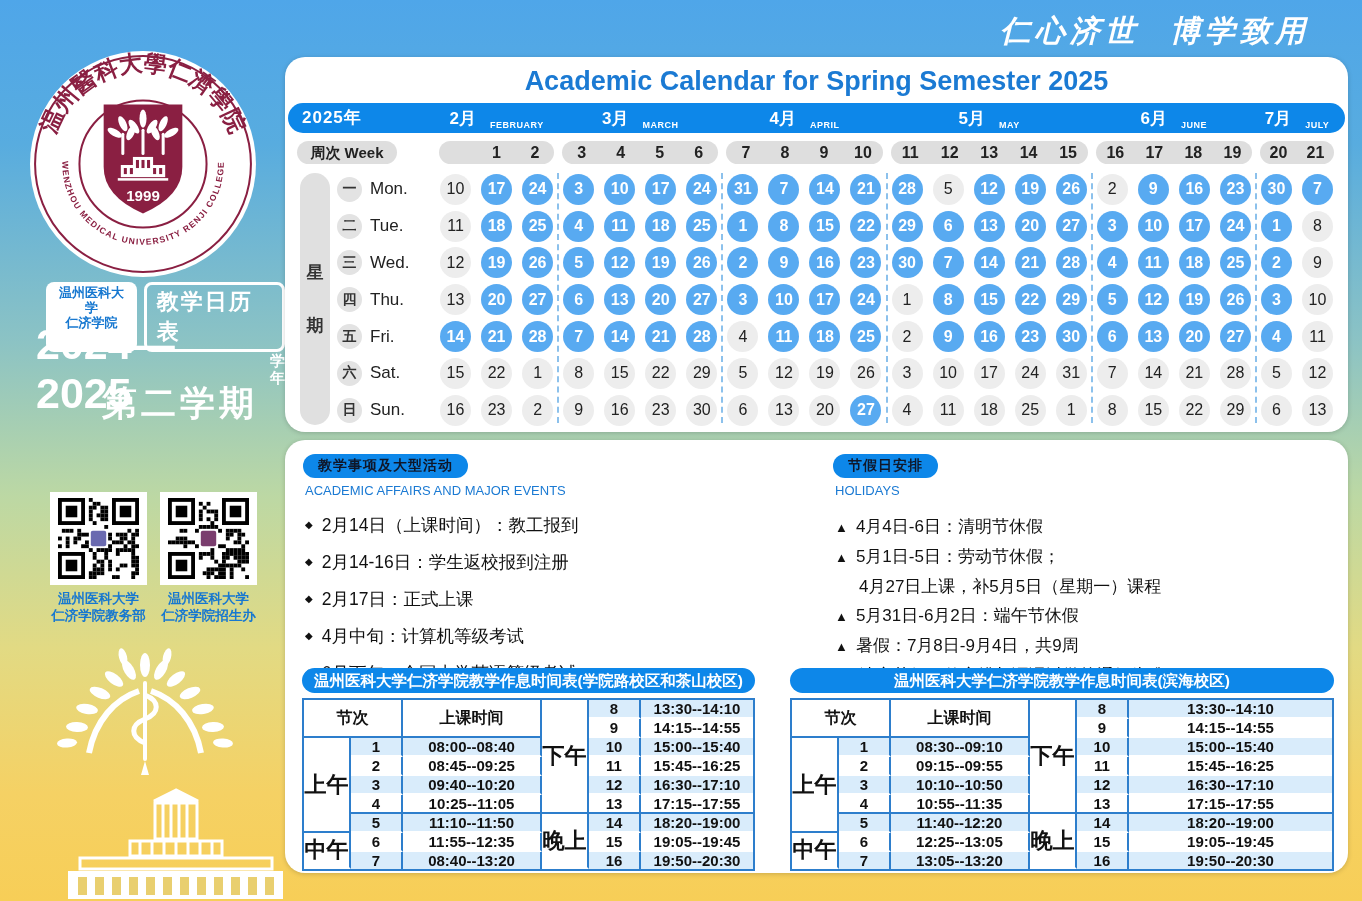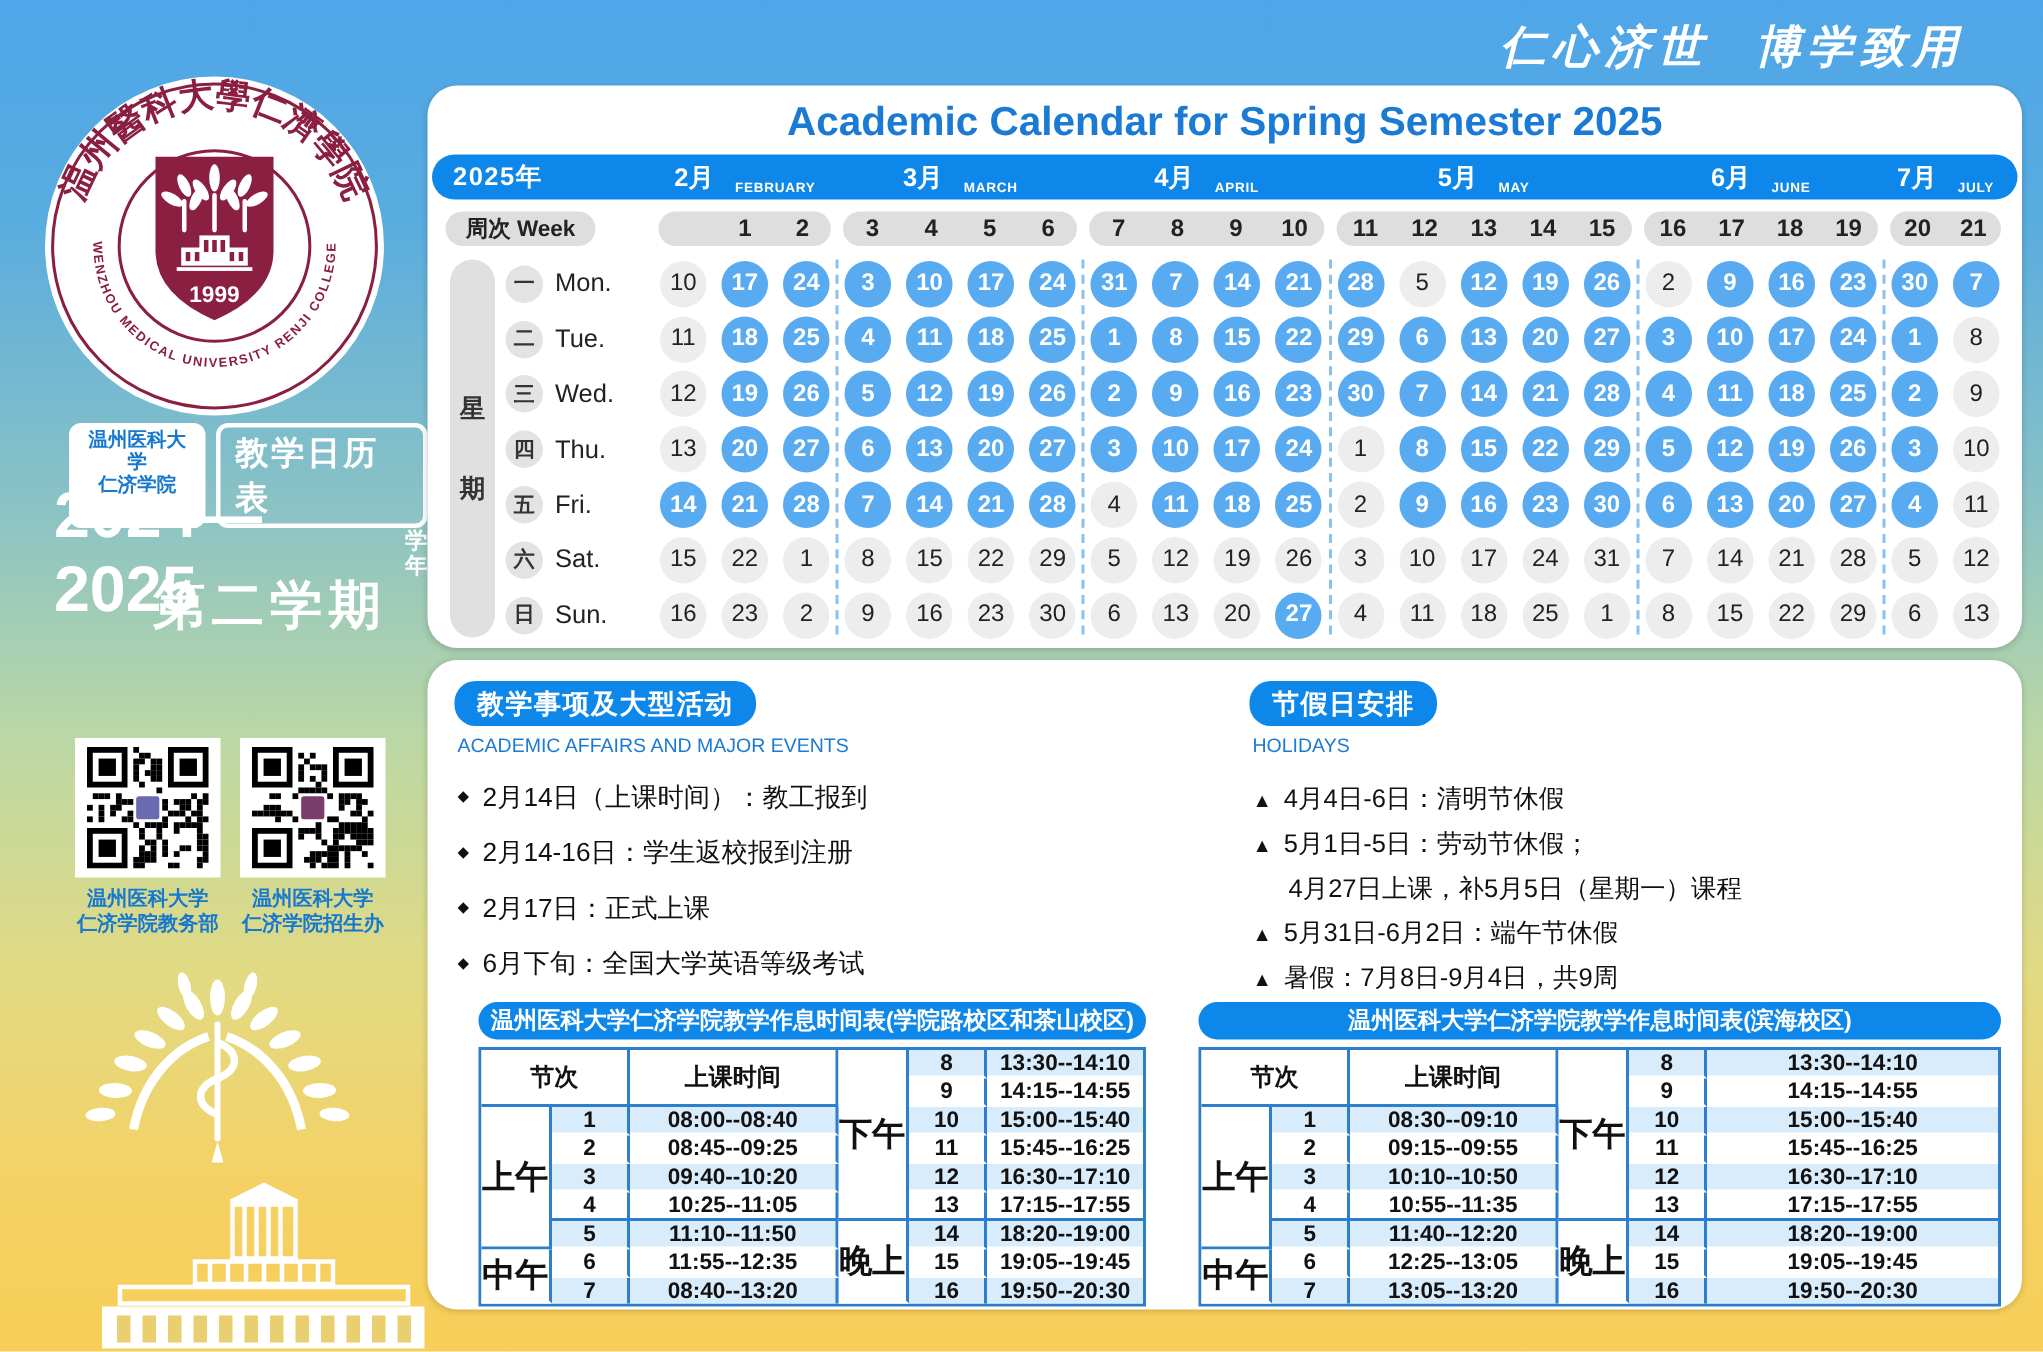--- a/index.html
+++ b/index.html
@@ -56,30 +56,30 @@
   .week-pill span{flex:1;text-align:center;line-height:23px;font-size:16px;font-weight:600;color:#222;}
   .cell-row{height:36.8px;display:flex;}
   .cell{flex:1;display:flex;align-items:center;justify-content:center;min-width:0;}
   .dot{width:31px;height:31px;border-radius:50%;display:flex;align-items:center;justify-content:center;font-size:16px;flex:none;}
   .dot.on{background:#58aaf1;color:#fff;font-weight:600;}
   .dot.off{background:#ededed;color:#222;font-weight:500;}
   
   .info-cols{position:absolute;top:14px;left:18px;right:14px;display:flex;}
   .events-col{width:505px;}
   .holidays-col{margin-left:25px;flex:1;}
-  .sec-pill{display:inline-block;background:#0d87e9;color:#ffffff;font-size:18px;font-weight:700;border-radius:14px;padding:3px 15px;letter-spacing:1px;}
+  .sec-pill{display:inline-block;background:#0d87e9;color:#0f172a;font-size:14px;font-weight:700;border-radius:14px;padding:3px 15px;letter-spacing:1px;}
   .sec-sub{color:#1b7ad3;font-size:13px;font-weight:500;margin:5px 0 0 2px;}
   .event-list{list-style:none;margin:8px 0 0 2px;padding:0;}
   .event-list li{font-size:17.5px;color:#111;height:37px;display:flex;align-items:center;}
   .event-list li::before{content:"◆";font-size:10px;margin-right:9px;color:#111;}
   .holiday-list{list-style:none;margin:14px 0 0 2px;padding:0;}
   .holiday-item{font-size:17px;color:#111;line-height:29px;}
   .holiday-item .first::before{content:"▲";font-size:13px;margin-right:8px;}
   .holiday-item .cont{padding-left:24px;}
-  .tables-row{position:absolute;left:34px;right:14px;top:228px;display:flex;}
+  .tables-row{position:absolute;left:17px;right:14px;top:228px;display:flex;}
   .tt{width:492px;}
   .tt + .tt{margin-left:35px;width:591px;}
   .tt-title{background:#0d87e9;color:#fff;border-radius:13px;height:25px;line-height:25px;text-align:center;font-size:15.5px;font-weight:700;}
   .tt table{margin-top:5px;width:100%;border:2px solid #2d7ecc;border-collapse:separate;border-spacing:0;table-layout:fixed;}
   .tt td,.tt th{padding:0;height:17px;text-align:center;font-size:15px;color:#111;border-right:2px solid #2d7ecc;border-bottom:2px solid #fff;font-weight:700;background:#fff;overflow:hidden;}
   .tt th.hdr{font-size:16px;}
   .tt td.grp{font-size:22px;}
   .tt .s{background:#d9ecfb;}
   .tt .bb{border-bottom-color:#2d7ecc;}
   .tt .lastc{border-right:none;}
@@ -1141,20 +1141,21 @@
 
 <section class="card card2">
   <div class="info-cols">
     <div class="events-col">
       <span class="sec-pill">教学事项及大型活动</span>
       <div class="sec-sub">ACADEMIC AFFAIRS AND MAJOR EVENTS</div>
       <ul class="event-list" id="eventList">
           <li>2月14日（上课时间）：教工报到</li>
           <li>2月14-16日：学生返校报到注册</li>
           <li>2月17日：正式上课</li>
+          <li>4月中旬：计算机等级考试</li>
           <li>6月下旬：全国大学英语等级考试</li>
         </ul>
     </div>
     <div class="holidays-col">
       <span class="sec-pill">节假日安排</span>
       <div class="sec-sub">HOLIDAYS</div>
       <ul class="holiday-list" id="holidayList">
           <li class="holiday-item">
             <div class="first">4月4日-6日：清明节休假</div>
           </li>

